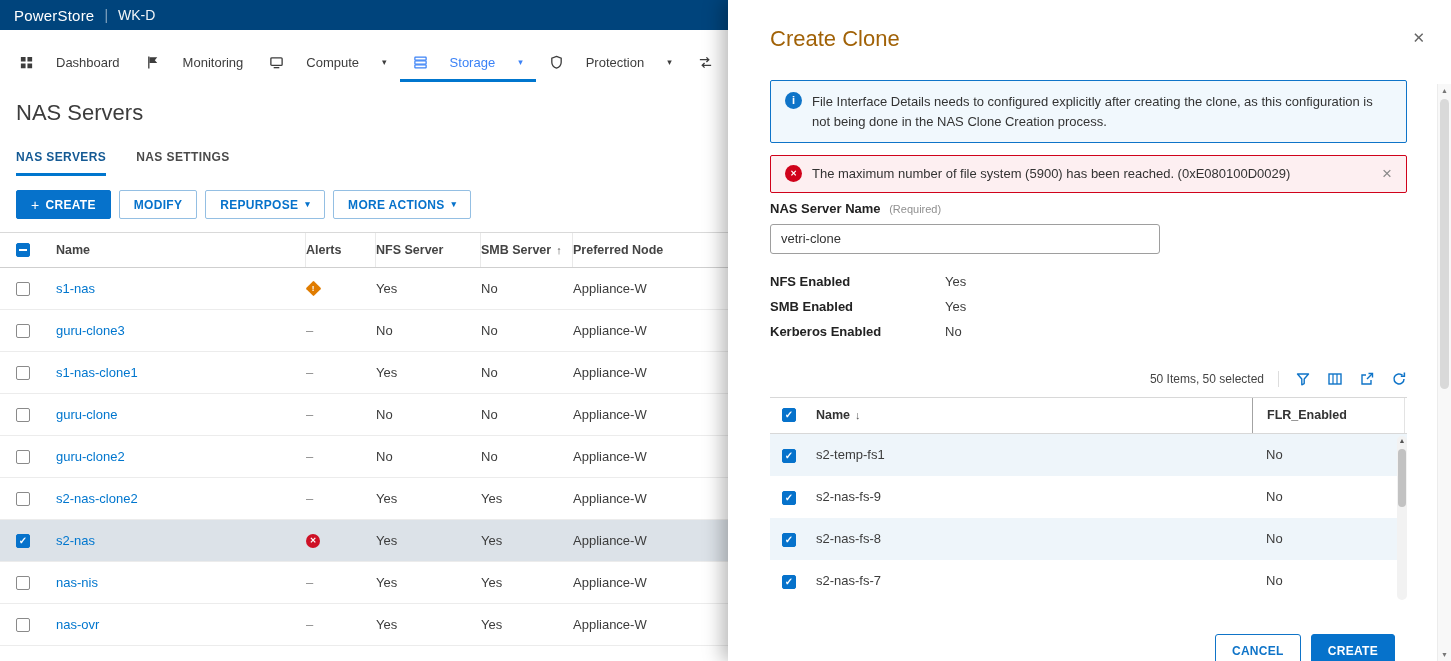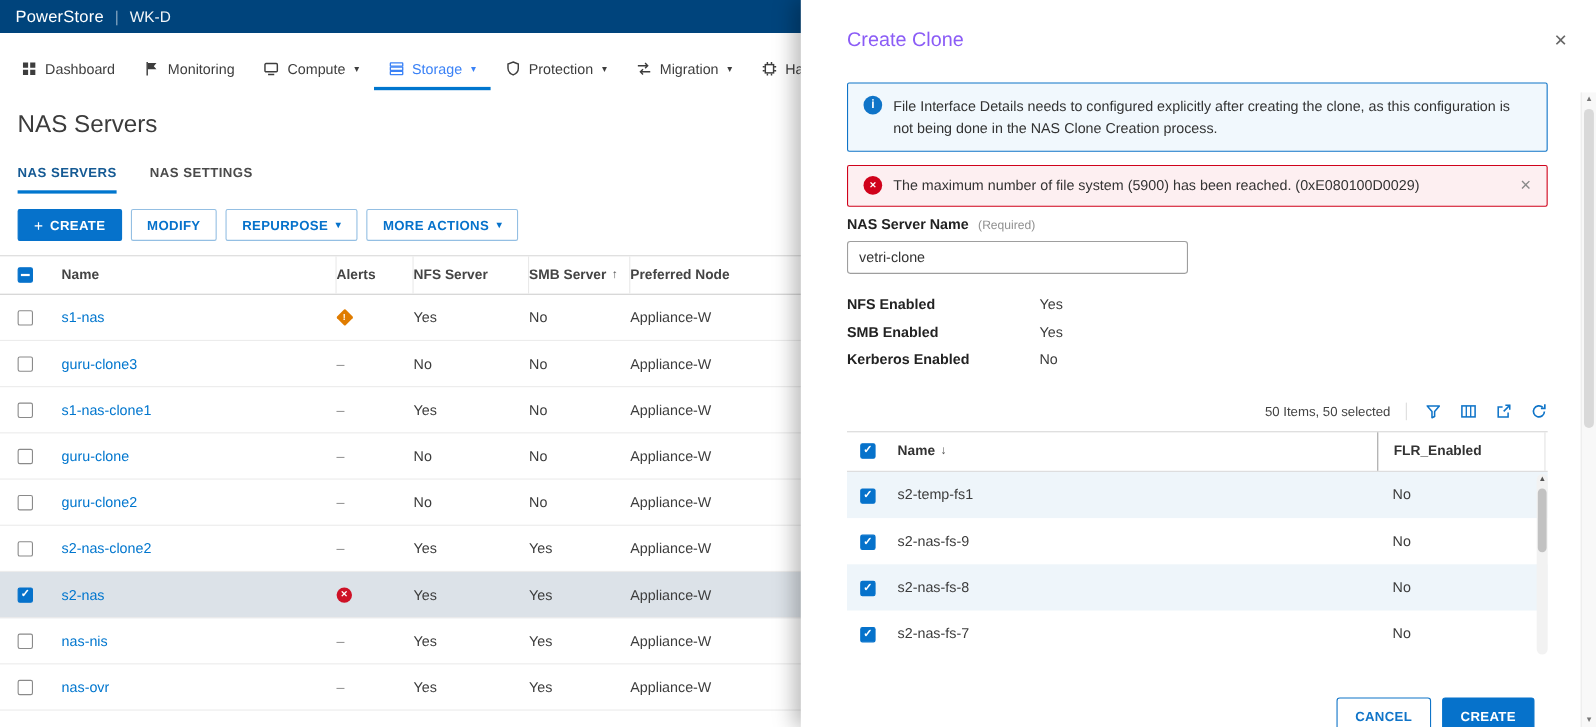--- a/index.html
+++ b/index.html
@@ -8,21 +8,21 @@
   .screen{position:relative;width:1451px;height:661px;overflow:hidden;background:#fff}
 
   
   .app-header{height:30px;background:#00447c;display:flex;align-items:center;padding:0 14px;color:#fff}
   .brand{font-size:15px;letter-spacing:.2px}
   .brand-sep{margin:0 10px;opacity:.5;font-size:14px}
   .system-name{font-size:14px;opacity:.95}
 
   
   .nav{display:flex;align-items:flex-end;padding:0 6px;margin-top:12px;height:40px}
-  .nav-item{display:flex;align-items:center;gap:7px;padding:0 13px 9px 13px;font-size:13px;color:#3d3d3d;cursor:pointer;border-bottom:3px solid transparent;white-space:nowrap}
+  .nav-item{display:flex;align-items:center;gap:22px;padding:0 13px 9px 13px;font-size:13px;color:#3d3d3d;cursor:pointer;border-bottom:3px solid transparent;white-space:nowrap}
   .nav-item.active{color:#3b82f6;border-bottom-color:#0076ce}
   .nav-item svg{flex:none}
   .caret{font-size:9px;line-height:1;margin-left:1px}
 
   
   .page-title{font-size:22px;font-weight:400;color:#3c3c3c;margin:18px 0 0 16px}
   .tabs{display:flex;gap:30px;margin:24px 0 0 16px}
   .tab{font-size:12px;font-weight:bold;letter-spacing:.4px;color:#4a4a4a;padding-bottom:9px;border-bottom:3px solid transparent;cursor:pointer}
   .tab.active{color:#155a94;border-bottom-color:#0076ce}
 
@@ -59,36 +59,36 @@
   .checkbox.indeterminate{background:#0672cb;border-color:#0672cb}
   .checkbox.indeterminate::after{content:"";width:8px;height:2px;background:#fff;display:block}
 
   
   .alert-warning{width:11px;height:11px;background:#e07c00;transform:rotate(45deg);display:inline-flex;align-items:center;justify-content:center;border-radius:1px;margin-left:2px}
   .alert-warning span{transform:rotate(-45deg);color:#fff;font-size:8px;font-weight:bold;line-height:1}
   .alert-critical{width:14px;height:14px;background:#ce1126;border-radius:50%;display:inline-flex;align-items:center;justify-content:center;color:#fff;font-size:8px;font-weight:bold;line-height:1}
 
   
   .modal{position:absolute;top:0;bottom:0;left:728px;right:0;background:#fff;box-shadow:-6px 0 18px rgba(0,0,0,.28);z-index:10;overflow:hidden}
-  .modal-title{font-size:18px;font-weight:400;color:#8b5cf6;margin:26px 0 0 42px}
+  .modal-title{font-size:22px;font-weight:400;color:#a16207;margin:26px 0 0 42px}
   .modal-close{position:absolute;top:30px;right:26px;font-size:15px;color:#666;cursor:pointer;line-height:1}
   .modal-content{padding:28px 44px 0 42px}
 
   .banner{display:flex;gap:10px;padding:11px 14px;font-size:13px;line-height:1.5;border-radius:2px;color:#333}
   .banner.info{border:1px solid #0f74c8;background:#f1f8fd}
   .banner.error{border:1px solid #d0021b;background:#fdeff1;margin-top:12px;align-items:center;padding:8px 14px}
   .ic{width:17px;height:17px;border-radius:50%;color:#fff;display:inline-flex;align-items:center;justify-content:center;flex:none;font-weight:bold}
   .ic.info-i{background:#0f74c8;font-size:11px}
   .ic.err-x{background:#d0021b;font-size:8px}
   .banner-close{margin-left:auto;color:#8a8a8a;font-size:17px;cursor:pointer;line-height:1;padding-left:10px}
 
   .field{margin-top:8px}
   .flabel{font-weight:bold;font-size:13px;color:#222}
   .freq{font-size:11px;color:#909090;margin-left:5px}
-  .field input{display:block;margin-top:8px;width:310px;height:30px;border:1px solid #9e9e9e;border-radius:3px;padding:0 10px;font-size:13px;color:#333;font-family:inherit;background:#fff}
+  .field input{display:block;margin-top:8px;width:390px;height:30px;border:1px solid #9e9e9e;border-radius:3px;padding:0 10px;font-size:13px;color:#333;font-family:inherit;background:#fff}
 
   .details{display:flex;margin-top:20px}
   .dcol.left{width:330px}
   .dcol.right{flex:1}
   .drow{display:flex;margin-bottom:10px;align-items:flex-end}
   .dlabel{font-weight:bold;color:#222;font-size:13px;width:175px;flex:none}
   .dcol.right .dlabel{width:168px}
   .dvalue{font-size:13px;color:#3c3c3c}
 
   .items-bar{display:flex;justify-content:flex-end;align-items:center;margin-top:22px}

